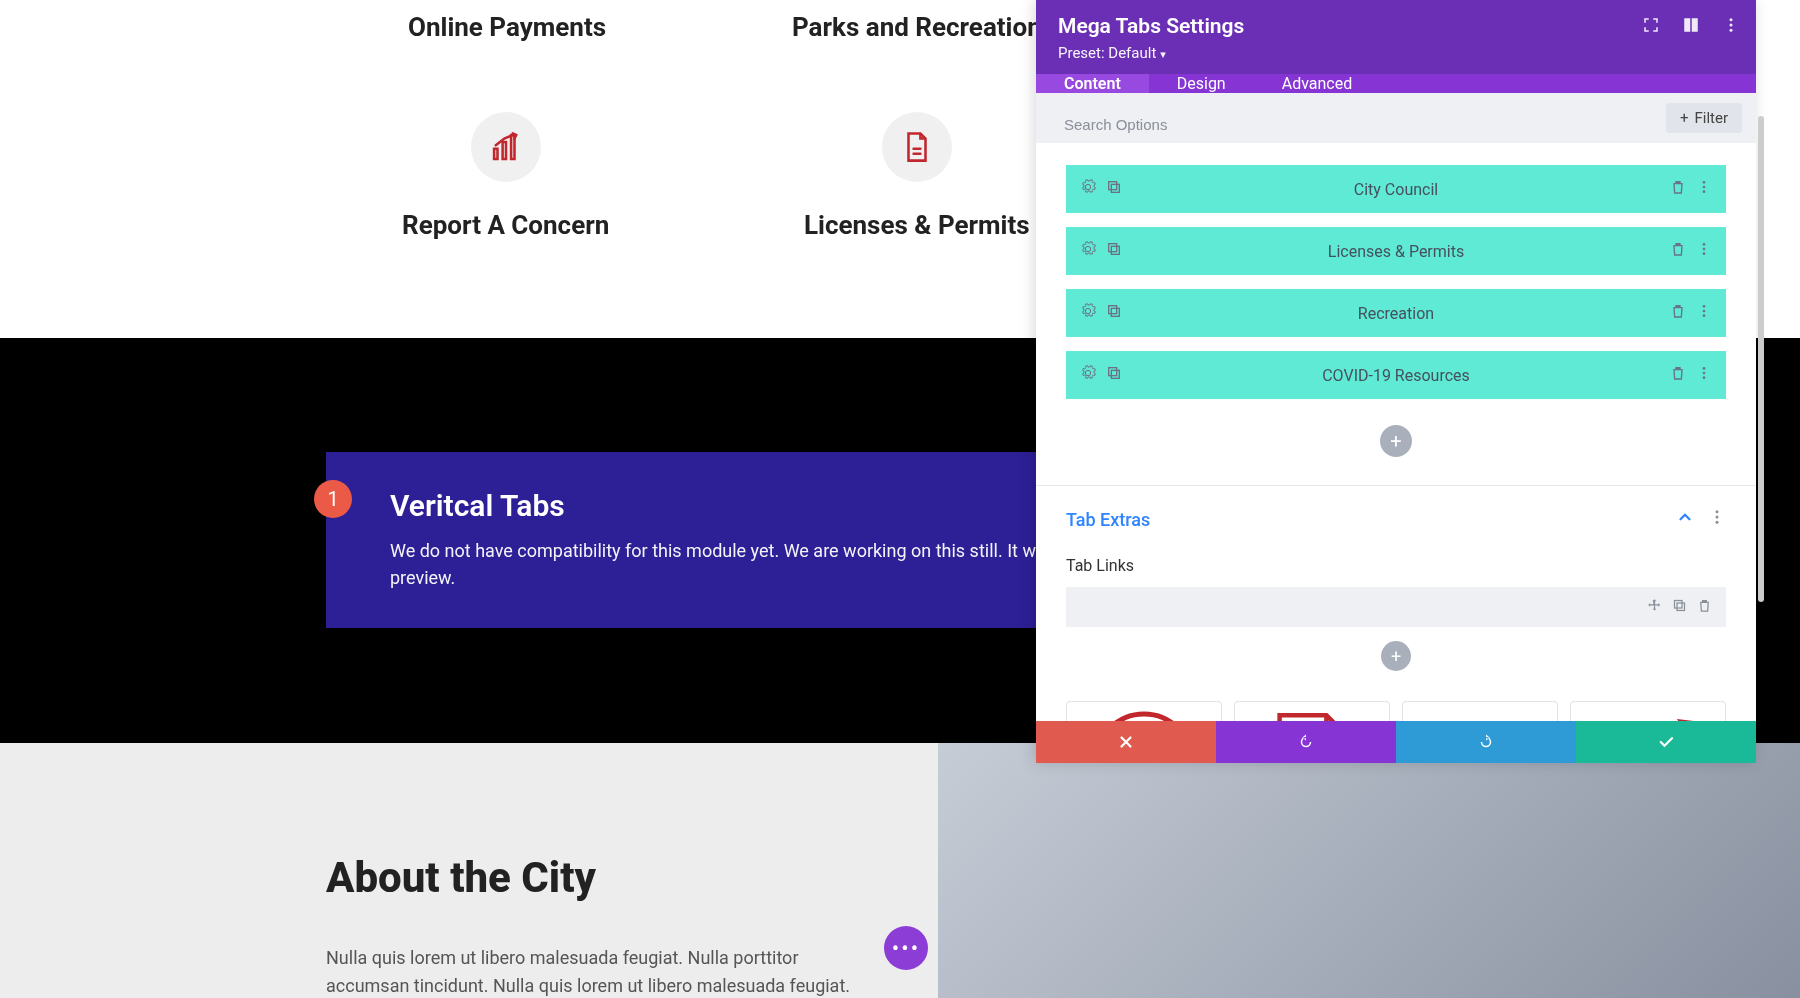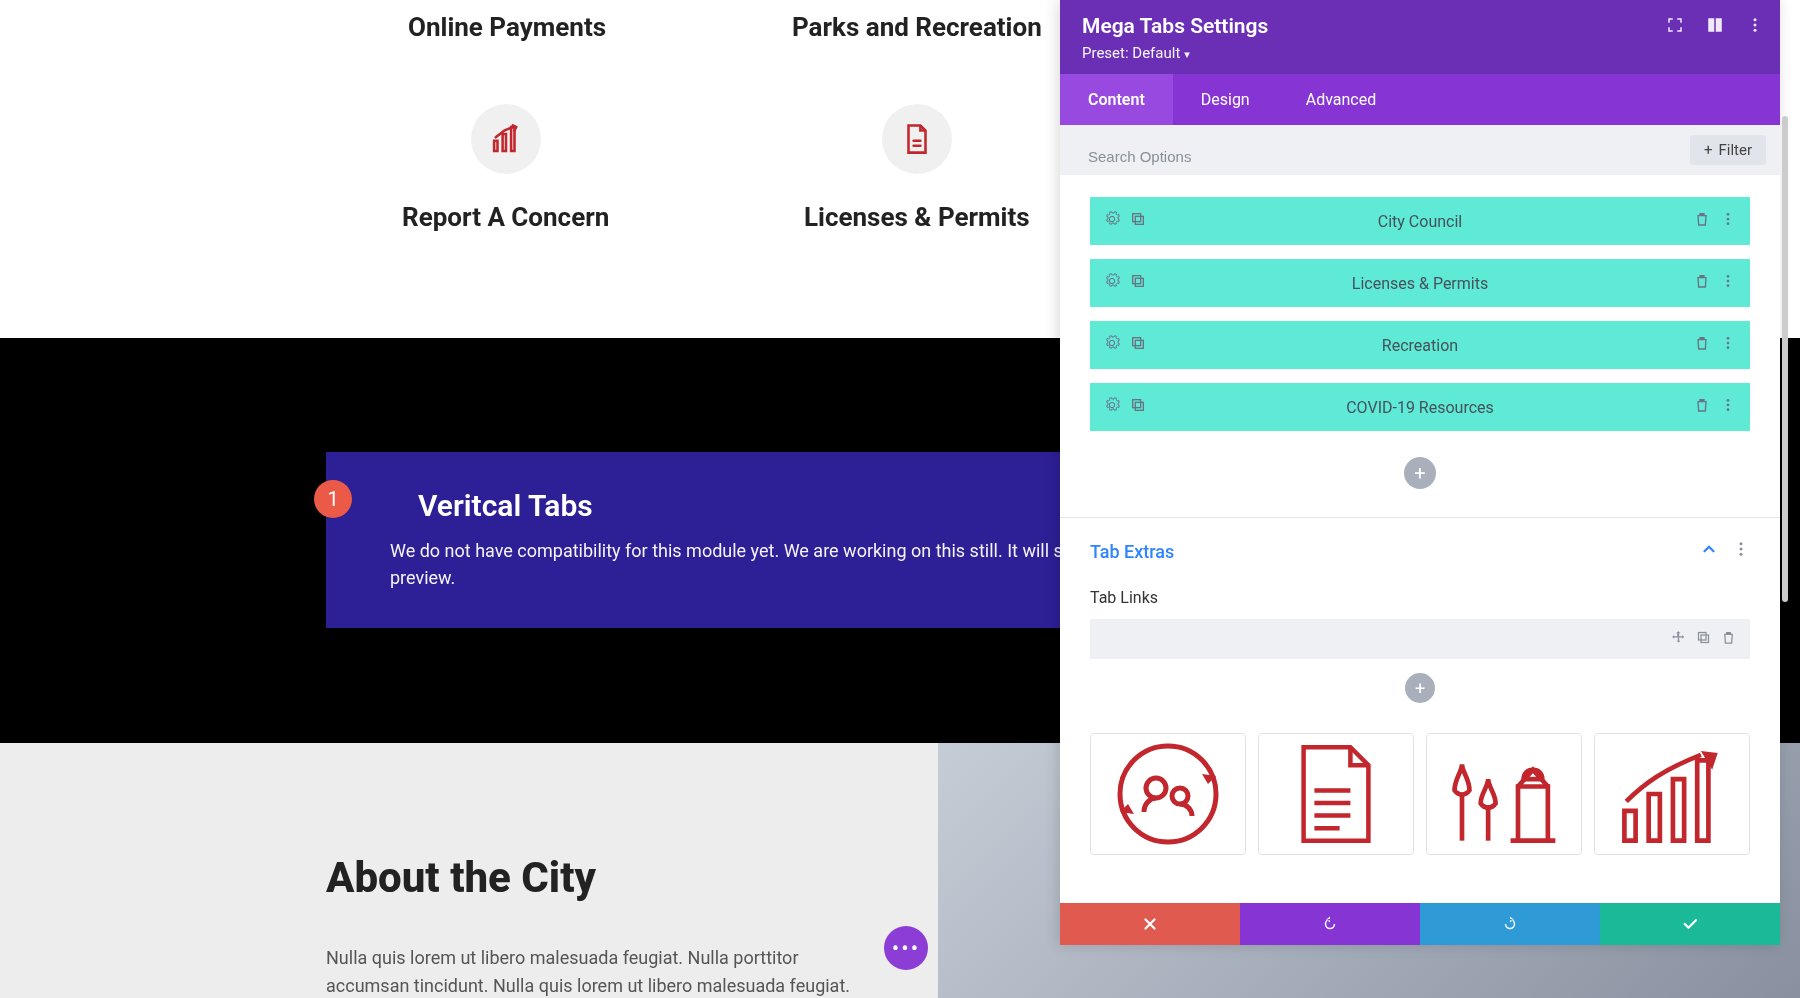--- a/index.html
+++ b/index.html
@@ -6,52 +6,52 @@
 body { font-family: -apple-system, BlinkMacSystemFont, "Segoe UI", Roboto, sans-serif; background: #fff; overflow: hidden; width: 1800px; height: 998px; position: relative; }
 
 
 .page-preview { position: absolute; left: 0; top: 0; width: 100%; height: 100%; }
 
 
 .quicklinks { position: absolute; left: 0; top: 0; width: 100%; height: 340px; background: #fff; }
 .ql-top-row { position: absolute; left: 0; top: 12px; width: 100%; height: 32px; }
 .ql-lbl { position: absolute; font-weight: 700; font-size: 26px; color: #222; }
 .ql-bot-row { position: absolute; left: 0; top: 104px; width: 100%; }
-.ql-item { position: absolute; top: 0; text-align: center; }
+.ql-item { position: absolute; top: 8px; text-align: center; }
 .ql-icon { width: 70px; height: 70px; border-radius: 50%; background: #f0f0f0; margin: 0 auto 28px; display: flex; align-items: center; justify-content: center; }
 .ql-icon svg { width: 34px; height: 34px; }
 
 
 .black-band { position: absolute; left: 0; top: 338px; width: 100%; height: 405px; background: #000; }
 .purple-card { position: absolute; left: 326px; top: 452px; width: 1260px; height: 176px; background: #2d1f95; color: #fff; padding: 36px 64px; }
-.purple-card h2 { font-size: 30px; font-weight: 600; margin-bottom: 14px; margin-left: 28px; }
+.purple-card h2 { font-size: 30px; font-weight: 600; margin-bottom: 14px; }
 .purple-card p { font-size: 18px; line-height: 1.5; opacity: .95; }
 .badge1 { position: absolute; left: 314px; top: 480px; width: 38px; height: 38px; border-radius: 50%; background: #eb5a46; color: #fff; font-size: 20px; display: flex; align-items: center; justify-content: center; }
 
 
 .bottom-band { position: absolute; left: 0; top: 743px; width: 938px; height: 255px; background: #eeedee; padding: 110px 60px 0 326px; color: #333; }
 .bottom-band h2 { font-size: 42px; font-weight: 800; color: #222; margin-bottom: 42px; }
 .bottom-band p { font-size: 18px; line-height: 1.55; color: #555; }
 .bottom-right-bg { position: absolute; left: 938px; top: 743px; width: 862px; height: 255px; background: linear-gradient(135deg,#b8c0cc,#8892a3 60%,#6b7588); opacity: .8; }
 
 .fab { position: absolute; left: 884px; top: 926px; width: 44px; height: 44px; border-radius: 50%; background: #8c3dd6; color: #fff; display: flex; align-items: center; justify-content: center; font-size: 22px; letter-spacing: 2px; }
 
 
-.panel { position: absolute; left: 1060px; top: 0; width: 720px; height: 945px; background: #fff; display: flex; flex-direction: column; box-shadow: -2px 0 14px rgba(0,0,0,.15); }
+.panel { position: absolute; left: 1036px; top: 0; width: 720px; height: 763px; background: #fff; display: flex; flex-direction: column; box-shadow: -2px 0 14px rgba(0,0,0,.15); }
 .panel-scroll { position: absolute; right: -8px; top: 116px; width: 6px; height: 486px; background: #ccc; border-radius: 3px; }
 
 .panel-header { background: #6b2fb5; color: #fff; padding: 14px 22px 12px; position: relative; }
 .panel-title { font-size: 21px; font-weight: 600; margin-bottom: 6px; }
 .panel-preset { font-size: 15px; opacity: .95; }
 .panel-preset .chev { font-size: 11px; margin-left: 4px; }
 .hdr-icons { position: absolute; right: 16px; top: 16px; display: flex; gap: 22px; align-items: center; }
 .hdr-icons svg { width: 18px; height: 18px; fill: #fff; opacity: .9; }
 
 .panel-tabs { background: #8634d4; display: flex; }
-.ptabs-tab { padding: 16px 28px; font-size: 16px; color: #fff; cursor: pointer; }
+.ptabs-tab { padding: 0 28px; font-size: 16px; color: #fff; cursor: pointer; }
 .ptabs-tab.active { background: #9749e0; font-weight: 600; }
 
 .search-row { display: flex; align-items: flex-end; background: #eef0f4; padding: 10px 14px 10px 28px; }
 .search-input { flex: 1; border: none; background: transparent; font-size: 15px; color: #333; outline: none; }
 .search-input::placeholder { color: #8a8f99; }
 .filter-btn { background: #e1e4ea; padding: 6px 14px; border-radius: 3px; font-size: 15px; color: #444; display: flex; align-items: center; gap: 6px; cursor: pointer; }
 
 .panel-body { flex: 1; overflow-y: auto; padding: 22px 30px; }
 
 .tab-list { display: flex; flex-direction: column; gap: 14px; }

